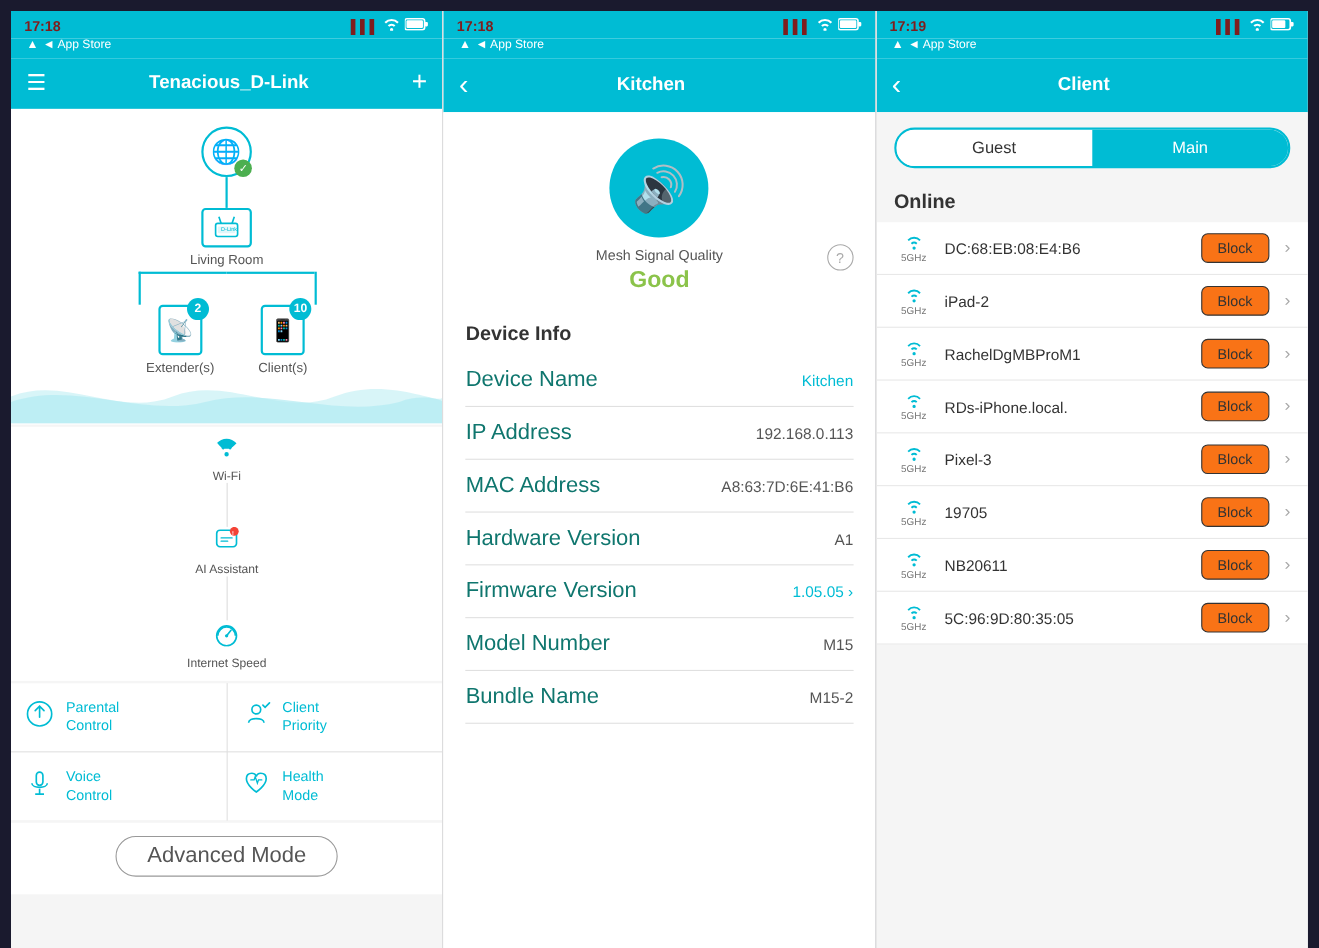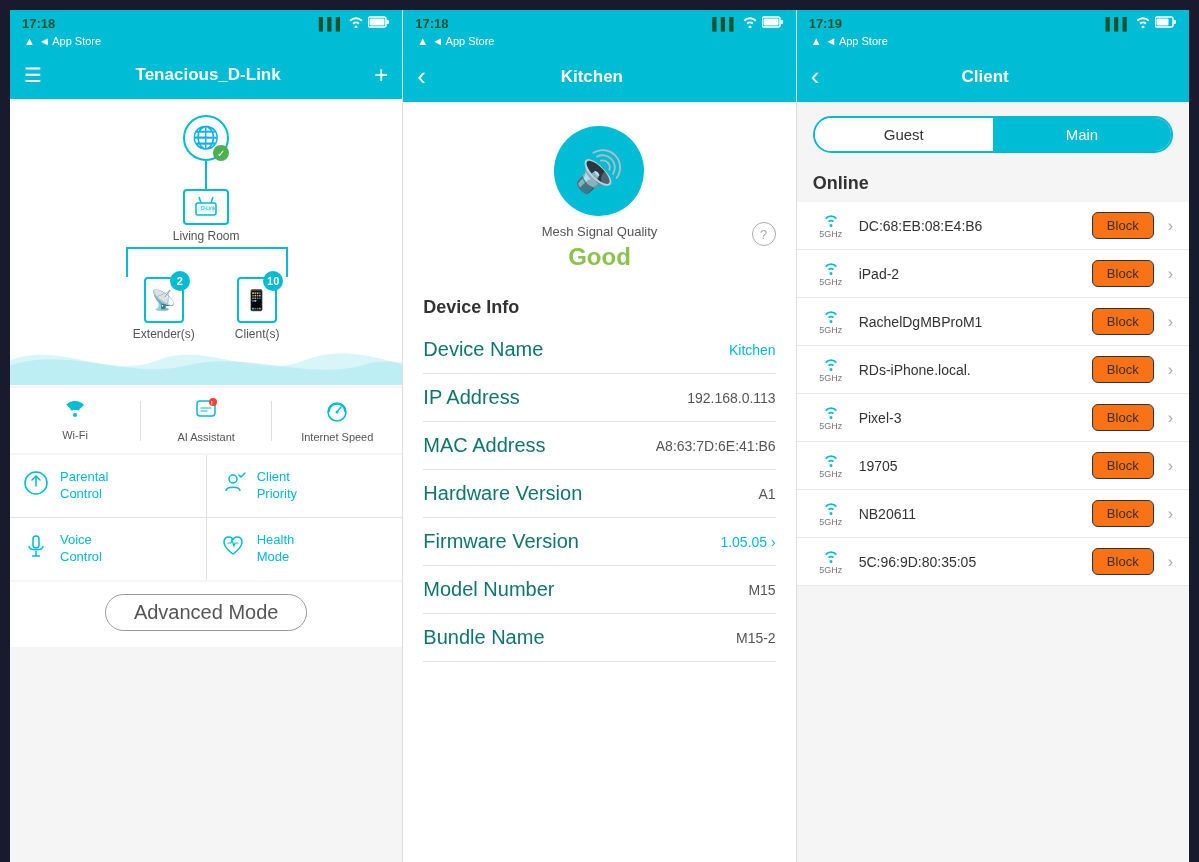--- a/index.html
+++ b/index.html
@@ -25,21 +25,21 @@
       display: flex;
       flex-direction: column;
       overflow: hidden;
       position: relative;
     }
     .screen + .screen {
       border-left: 1px solid #ddd;
     }
     .status-bar {
       background: #00bcd4;
-      color: #14532d;
+      color: #7f1d1d;
       display: flex;
       justify-content: space-between;
       align-items: center;
       padding: 6px 12px 4px;
       font-size: 12px;
       font-weight: 600;
     }
     .status-bar .time { font-weight: 700; font-size: 13px; }
     .status-bar .icons { display: flex; align-items: center; gap: 4px; }
 
@@ -149,20 +149,21 @@
       overflow: hidden;
       margin-top: -5px;
     }
     .quick-actions {
       display: flex;
       background: #fff;
       margin-top: 2px;
       padding: 10px 0;
       justify-content: space-around;
       align-items: center;
+      flex-direction: column;
     }
     .qa-item {
       display: flex; flex-direction: column; align-items: center;
       flex: 1;
     }
     .qa-divider {
       width: 1px; height: 40px;
       background: #ddd;
     }
     .qa-icon { font-size: 22px; color: #00bcd4; }
@@ -226,21 +227,21 @@
       background: #00bcd4;
       border-radius: 50%;
       display: flex; align-items: center; justify-content: center;
       color: #fff; font-size: 40px;
     }
     .mesh-label {
       font-size: 13px; color: #555;
       margin-top: 8px;
     }
     .signal-quality {
-      font-size: 24px; font-weight: 700;
+      font-size: 21px; font-weight: 700;
       color: #8bc34a;
       margin-top: 4px;
     }
     .help-icon {
       width: 24px; height: 24px;
       border: 1.5px solid #aaa;
       border-radius: 50%;
       display: flex; align-items: center; justify-content: center;
       color: #aaa; font-size: 13px;
       position: absolute;

